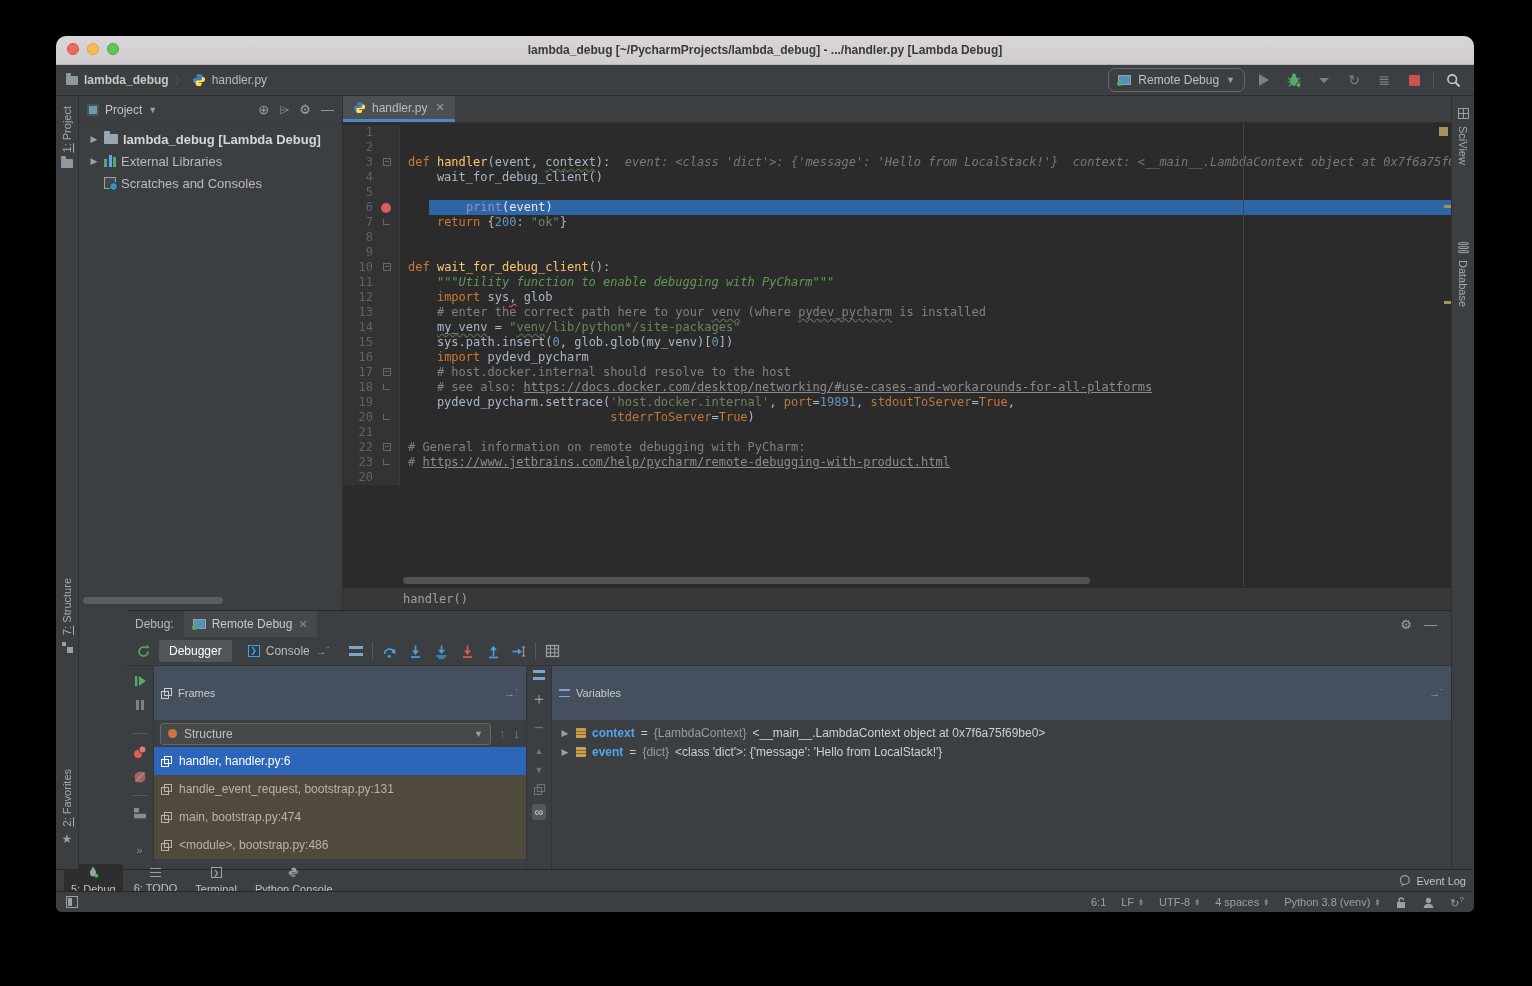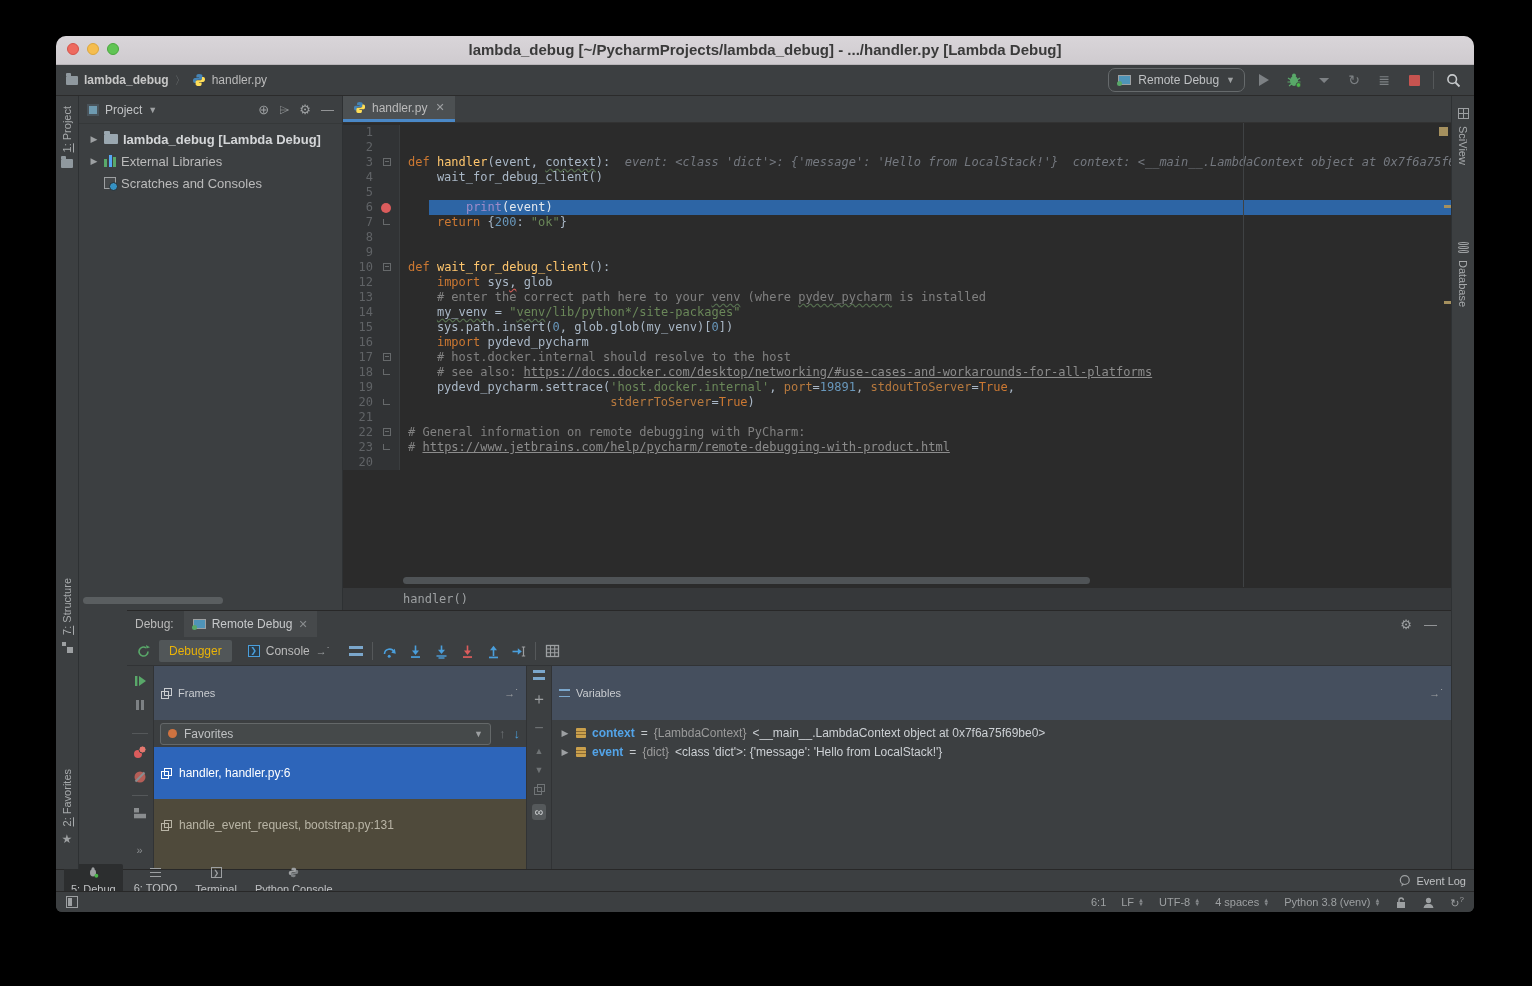--- a/index.html
+++ b/index.html
@@ -7,21 +7,21 @@
   .window{position:absolute;left:56px;top:36px;width:1418px;height:876px;border-radius:10px 10px 6px 6px;
     overflow:hidden;background:#3c3f41;display:flex;flex-direction:column;box-shadow:0 18px 50px rgba(0,0,0,.6);}
   
   .titlebar{height:28px;background:linear-gradient(#d9d5d9,#cfcbcf);position:relative;flex:none;border-bottom:1px solid #b8b4b8;}
   .traffic{position:absolute;left:11px;top:7px;display:flex;gap:8px;}
   .tl{width:12px;height:12px;border-radius:50%;}
   .tl.red{background:#ee6a5f;border:1px solid #d55249;box-sizing:border-box}
   .tl.yel{background:#f5bd4f;border:1px solid #dba63c;box-sizing:border-box}
   .tl.grn{background:#61c454;border:1px solid #4ba73e;box-sizing:border-box}
   .wtitle{position:absolute;left:0;right:0;top:0;height:24px;line-height:28px;text-align:center;
-    font-size:15px;font-weight:bold;color:#3a3a3a;white-space:nowrap;}
+    font-size:12px;font-weight:bold;color:#3a3a3a;white-space:nowrap;}
   
   .navbar{height:30px;flex:none;background:#3c3f41;border-bottom:1px solid #2b2b2b;display:flex;align-items:center;padding:0 10px;gap:6px;}
   .crumb{display:flex;align-items:center;gap:6px;color:#bbbbbb;font-size:12px;}
   .crumb .proj{font-weight:bold;color:#c7c7c7}
   .crumb .sep{color:#6f7375;font-size:11px}
   .nav-right{margin-left:auto;display:flex;align-items:center;gap:8px;}
   .runconfig{display:flex;align-items:center;gap:7px;border:1px solid #666a6c;border-radius:7px;height:22px;padding:0 9px;color:#bfc1c3;font-size:12px;}
   .caret{font-size:9px;color:#9da0a2}
   .tbtn{width:22px;height:22px;display:flex;align-items:center;justify-content:center;flex:none;}
   .tri-gray{width:0;height:0;border-left:10px solid #7d8184;border-top:6px solid transparent;border-bottom:6px solid transparent;}
@@ -106,39 +106,39 @@
   
   .debug-win{height:258px;flex:none;border-top:1px solid #282828;display:flex;flex-direction:column;background:#3c3f41;margin-left:48px;}
   .dbg-header{height:26px;flex:none;display:flex;align-items:center;gap:10px;padding:0 8px;font-size:12px;color:#bbbbbb;}
   .session-tab{display:flex;align-items:center;gap:6px;background:#46494b;height:26px;padding:0 9px;color:#c7c9cb;}
   .session-tab .x{color:#8a8d8f;font-size:11px}
   .winic{width:13px;height:10px;border:1px solid #9da0a2;box-sizing:border-box;position:relative;background:#4f94b8;}
   .winic::after{content:"";position:absolute;left:-2px;bottom:-2px;width:5px;height:5px;border-radius:50%;background:#59a869;}
   .dbg-hdr-right{margin-left:auto;display:flex;align-items:center;gap:12px;color:#9da0a2;font-size:13px;padding-right:6px;}
   .dbg-toolbar{height:28px;flex:none;display:flex;align-items:center;gap:6px;padding:0 6px;border-bottom:1px solid #313335;}
   .dtab{font-size:12px;color:#bbbbbb;padding:4px 10px;display:flex;align-items:center;gap:6px;}
-  .dtab.sel{background:#515658;color:#eab308;border-radius:2px;justify-content:center;}
+  .dtab.sel{background:#515658;color:#ffffff;border-radius:2px;justify-content:center;}
   .consq{width:12px;height:12px;background:#2b3b47;border:1px solid #4a9edb;box-sizing:border-box;color:#4a9edb;font-size:8px;line-height:10px;text-align:center;}
   .pinmini{color:#9da0a2;font-size:11px}
   .hamb{width:14px;height:10px;background:repeating-linear-gradient(180deg,#7ba7cc 0 2.5px,transparent 2.5px 7px);}
   .sicon{width:20px;height:20px;display:flex;align-items:center;justify-content:center;flex:none;}
   .dbg-content{flex:1;display:flex;min-height:0;}
   .dbg-actions{width:26px;flex:none;border-right:1px solid #313335;display:flex;flex-direction:column;align-items:center;padding-top:8px;gap:11px;}
   .hline{width:16px;height:1px;background:#55585a;}
   .more{color:#8a8d8f;font-size:11px;letter-spacing:1px;margin-top:14px;}
   .frames-panel{width:372px;flex:none;display:flex;flex-direction:column;border-right:1px solid #313335;}
   .mini-header{height:22px;flex:none;background:#454f5e;display:flex;align-items:center;gap:6px;padding:16px 7px;color:#c9ccd0;font-size:11px;}
   .mini-header .right{margin-left:auto;display:flex;gap:8px;color:#9da0a2;}
   .thread-row{height:27px;flex:none;display:flex;align-items:center;gap:8px;padding:0 6px;}
   .thread-select{flex:1;height:20px;background:#45494a;border:1px solid #646869;border-radius:3px;display:flex;align-items:center;gap:7px;padding:0 7px;color:#bfc1c3;font-size:12px;}
   .thr-dot{width:9px;height:9px;border-radius:50%;background:#cf7340;}
   .arr{font-size:13px;line-height:1}
   .arr.dis{color:#6f7375}.arr.blu{color:#4a9edb}
   .frames-list{flex:1;overflow:hidden;font-size:12px;}
-  .frame-row{height:28px;display:flex;align-items:center;gap:7px;padding:12px 7px;color:#b9b5a6;white-space:nowrap;}
+  .frame-row{height:28px;display:flex;align-items:center;gap:7px;padding:0 7px;color:#b9b5a6;white-space:nowrap;}
   .frame-row.cur{background:#2d65ba;color:#fff;}
   .frame-row.lib{background:#4f4a3b;}
   .fr-ic{width:11px;height:11px;position:relative;flex:none;}
   .fr-ic::before{content:"";position:absolute;left:0;bottom:0;width:6px;height:6px;border:1px solid currentColor;}
   .fr-ic::after{content:"";position:absolute;right:0;top:0;width:6px;height:6px;border:1px solid currentColor;}
   .watch-strip{width:24px;flex:none;border-right:1px solid #313335;display:flex;flex-direction:column;align-items:center;gap:9px;padding-top:4px;color:#9da0a2;}
   .ws-dim{color:#6f7375}
   .glasses{background:#55595b;border-radius:3px;color:#d3d6d8;font-size:12px;line-height:1;padding:2px 3px;}
   .vars-panel{flex:1;display:flex;flex-direction:column;min-width:0;}
   .vars-list{flex:1;padding-top:3px;font-size:12px;}
@@ -344,20 +344,25 @@
                   <span class="gnum">9</span>
                   <span class="gfold"></span>
                   <span class="code"></span>
                 </div>
                 <div class="line">
                   <span class="gnum">10</span>
                   <span class="gfold">
                     <span class="fm-open"></span>
                   </span>
                   <span class="code"><span class="tk-kw">def </span><span class="tk-fn">wait_for_debug_client</span><span class="tk-pln">():</span></span>
+                </div>
+                <div class="line">
+                  <span class="gnum">11</span>
+                  <span class="gfold"></span>
+                  <span class="code"><span class="tk-pln">    </span><span class="tk-doc">"""Utility function to enable debugging with PyCharm"""</span></span>
                 </div>
                 <div class="line">
                   <span class="gnum">12</span>
                   <span class="gfold"></span>
                   <span class="code"><span class="tk-pln">    </span><span class="tk-kw">import</span><span class="tk-pln"> sys</span><span class="tk-err">,</span><span class="tk-pln"> glob</span></span>
                 </div>
                 <div class="line">
                   <span class="gnum">13</span>
                   <span class="gfold"></span>
                   <span class="code"><span class="tk-pln">    </span><span class="tk-com"># enter the correct path here to your </span><span class="tk-com typo">venv</span><span class="tk-com"> (where </span><span class="tk-com typo">pydev_pycharm</span><span class="tk-com"> is installed</span></span>
@@ -565,21 +570,21 @@
             <div class="mini-header">
               <span class="fr-ic" style="color:#c9ccd0"></span>
               <span>Frames</span>
               <span class="right">
                   <span class="pinmini">→˙</span>
                 </span>
             </div>
             <div class="thread-row">
               <div class="thread-select">
                 <span class="thr-dot"></span>
-                <span>Favorites</span>
+                <span>Structure</span>
                 <span class="caret" style="margin-left:auto">▼</span>
               </div>
               <span class="arr dis">↑</span>
               <span class="arr blu">↓</span>
             </div>
             <div class="frames-list">
                 <div class="frame-row cur">
                   <span class="fr-ic"></span>
                   <span>handler, handler.py:6</span>
                 </div>

